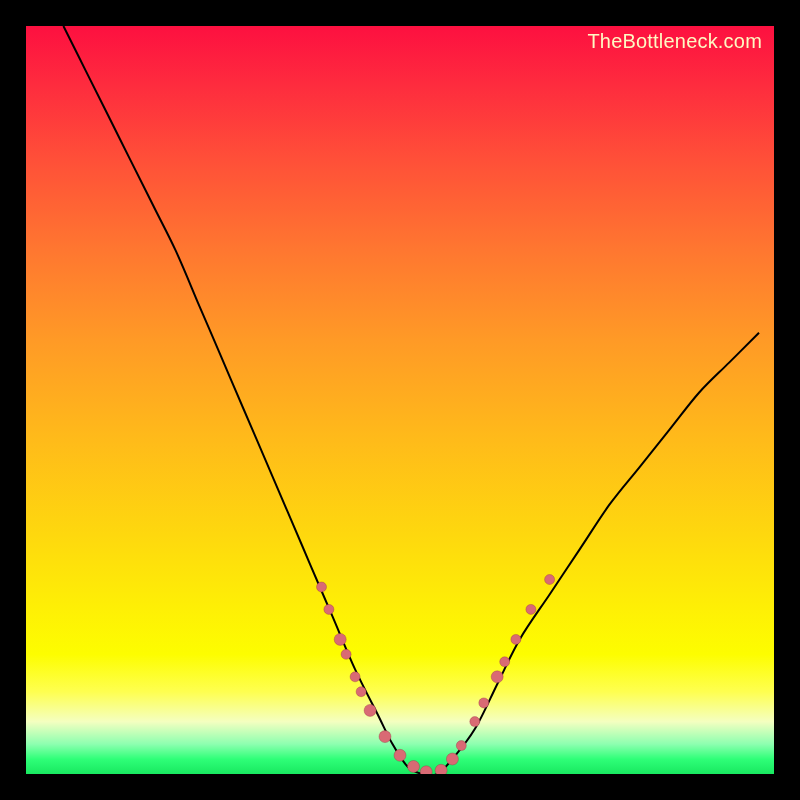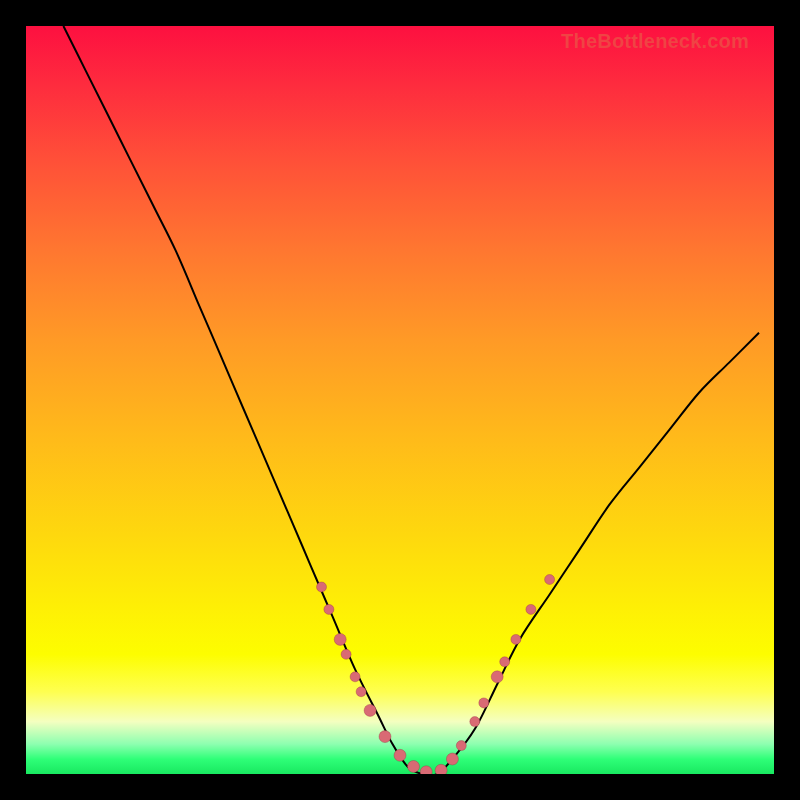--- a/index.html
+++ b/index.html
@@ -40,25 +40,25 @@
       #fdfd00 84%,
       #feff50 89%,
       #f4ffc0 93%,
       #8dffb0 96%,
       #2fff78 98%,
       #18e860 100%);
   }
   .watermark {
     position: absolute;
     top: 4px;
-    right: 25px;
-    color: #ef4444;
+    right: 12px;
+    color: #fef9c3;
     font-size: 20px;
     letter-spacing: 0.2px;
-    font-weight: 700;
+    font-weight: 400;
   }
   svg.curve {
     position: absolute;
     left: 0; top: 0;
     width: 748px;
     height: 748px;
     overflow: visible;
   }
   .curve path {
     fill: none;

